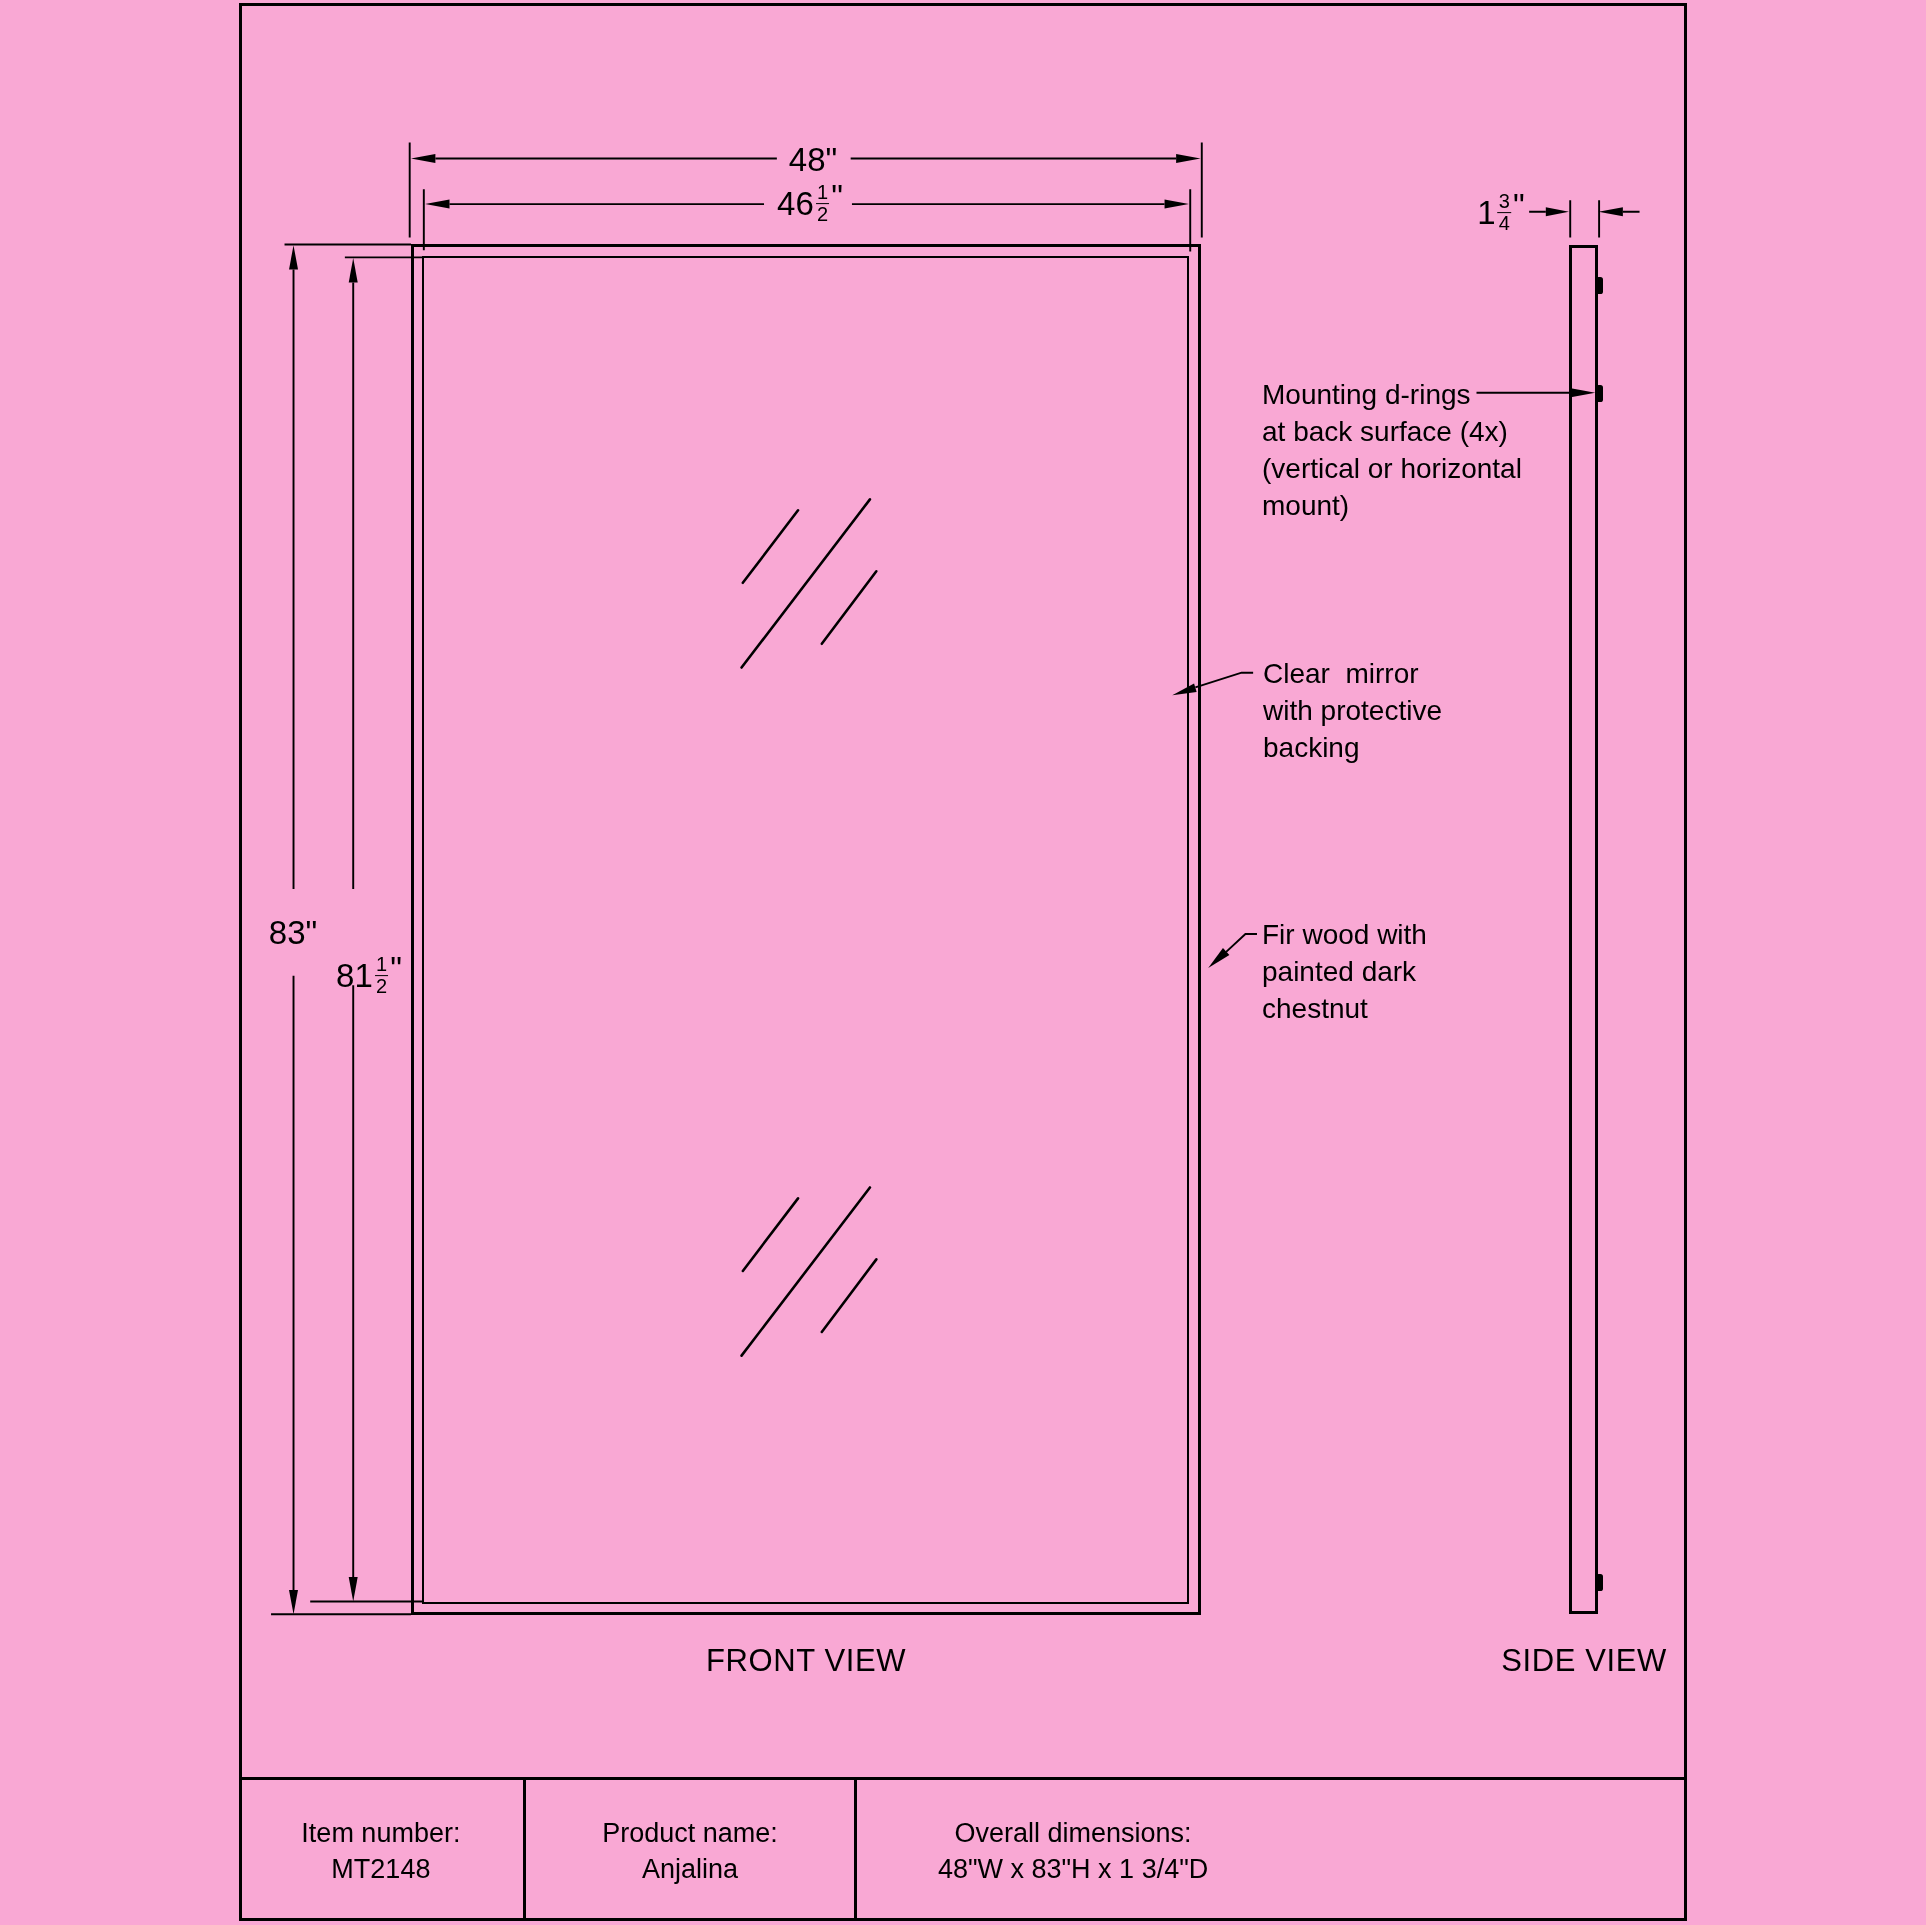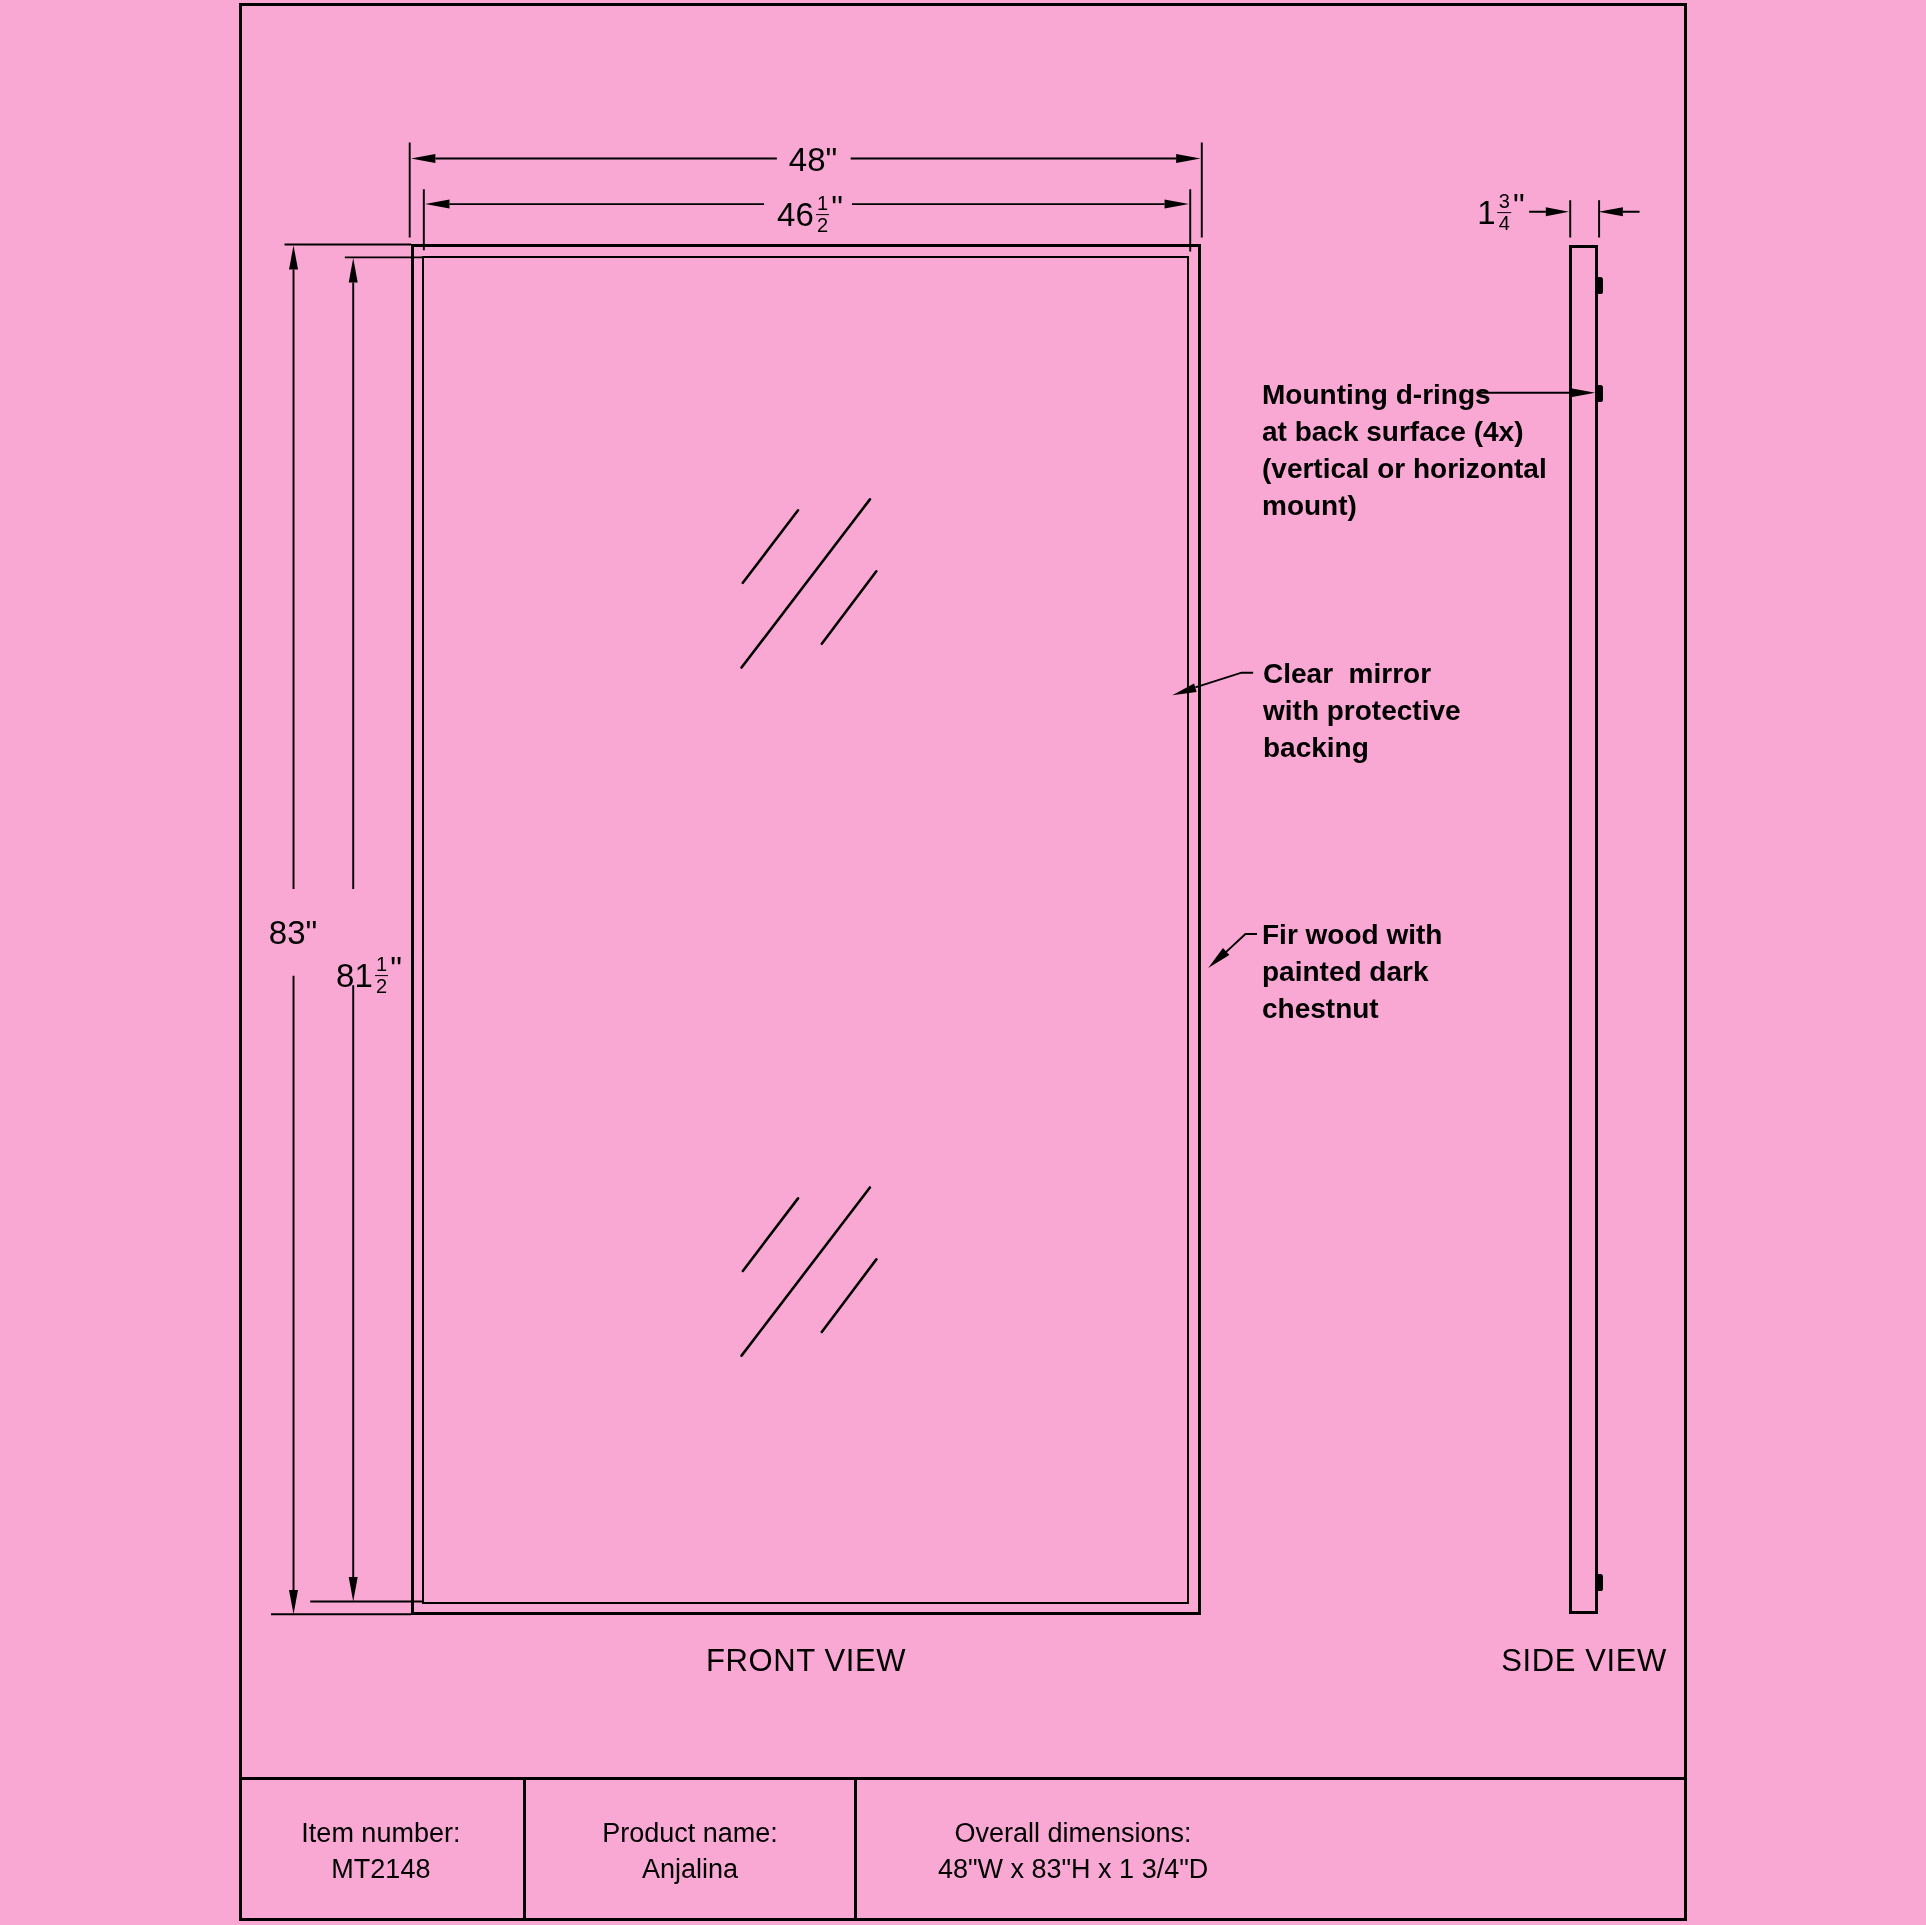--- a/index.html
+++ b/index.html
@@ -23,21 +23,21 @@
   
   .dim-label{position:absolute;z-index:2;display:flex;align-items:center;
     font-size:33px;line-height:1;white-space:nowrap;transform:translate(-50%,-50%);}
   .frac{display:inline-flex;flex-direction:column;align-items:center;font-size:20px;
     line-height:1.05;margin:0 1.9px;transform:translateY(0.6px);}
   .frac .n{border-bottom:1.9px solid #000;padding:0 1.3px;}
   .frac .d{padding:0 1.3px;}
   .unit-hi{align-self:flex-start;line-height:0.9;}
 
   
-  .note{position:absolute;z-index:2;font-size:28px;line-height:37px;white-space:pre;font-weight:bold;}
+  .note{position:absolute;z-index:2;font-size:28px;line-height:37px;white-space:pre;}
 
   
   .view-label{position:absolute;z-index:2;font-size:31px;line-height:1;
     transform:translateX(-50%);letter-spacing:0.6px;}
 
   
   .title-block{position:absolute;left:239px;top:1777px;width:1448px;height:144px;
     box-sizing:border-box;border-top:3.9px solid #000;display:flex;z-index:2;}
   .tb-cell{box-sizing:border-box;height:100%;display:flex;flex-direction:column;
     justify-content:center;align-items:center;font-size:27px;line-height:36px;text-align:center;}
@@ -117,21 +117,21 @@
       <path d="M1155,2112 L1355,1850"></path>
       <path d="M1280,2075 L1365,1962"></path>
     </g>
   </svg>
 
   <div class="dim-label" style="left:813px;top:159px;">
     <span>48</span>
       <span>"</span>
   </div>
 
-  <div class="dim-label" style="left:810px;top:214px;">
+  <div class="dim-label" style="left:810px;top:203px;">
     <span>46</span>
       <span class="frac">
         <span class="n">1</span>
         <span class="d">2</span>
       </span>
       <span class="unit-hi">"</span>
   </div>
 
   <div class="dim-label" style="left:293px;top:932px;">
     <span>83</span>

